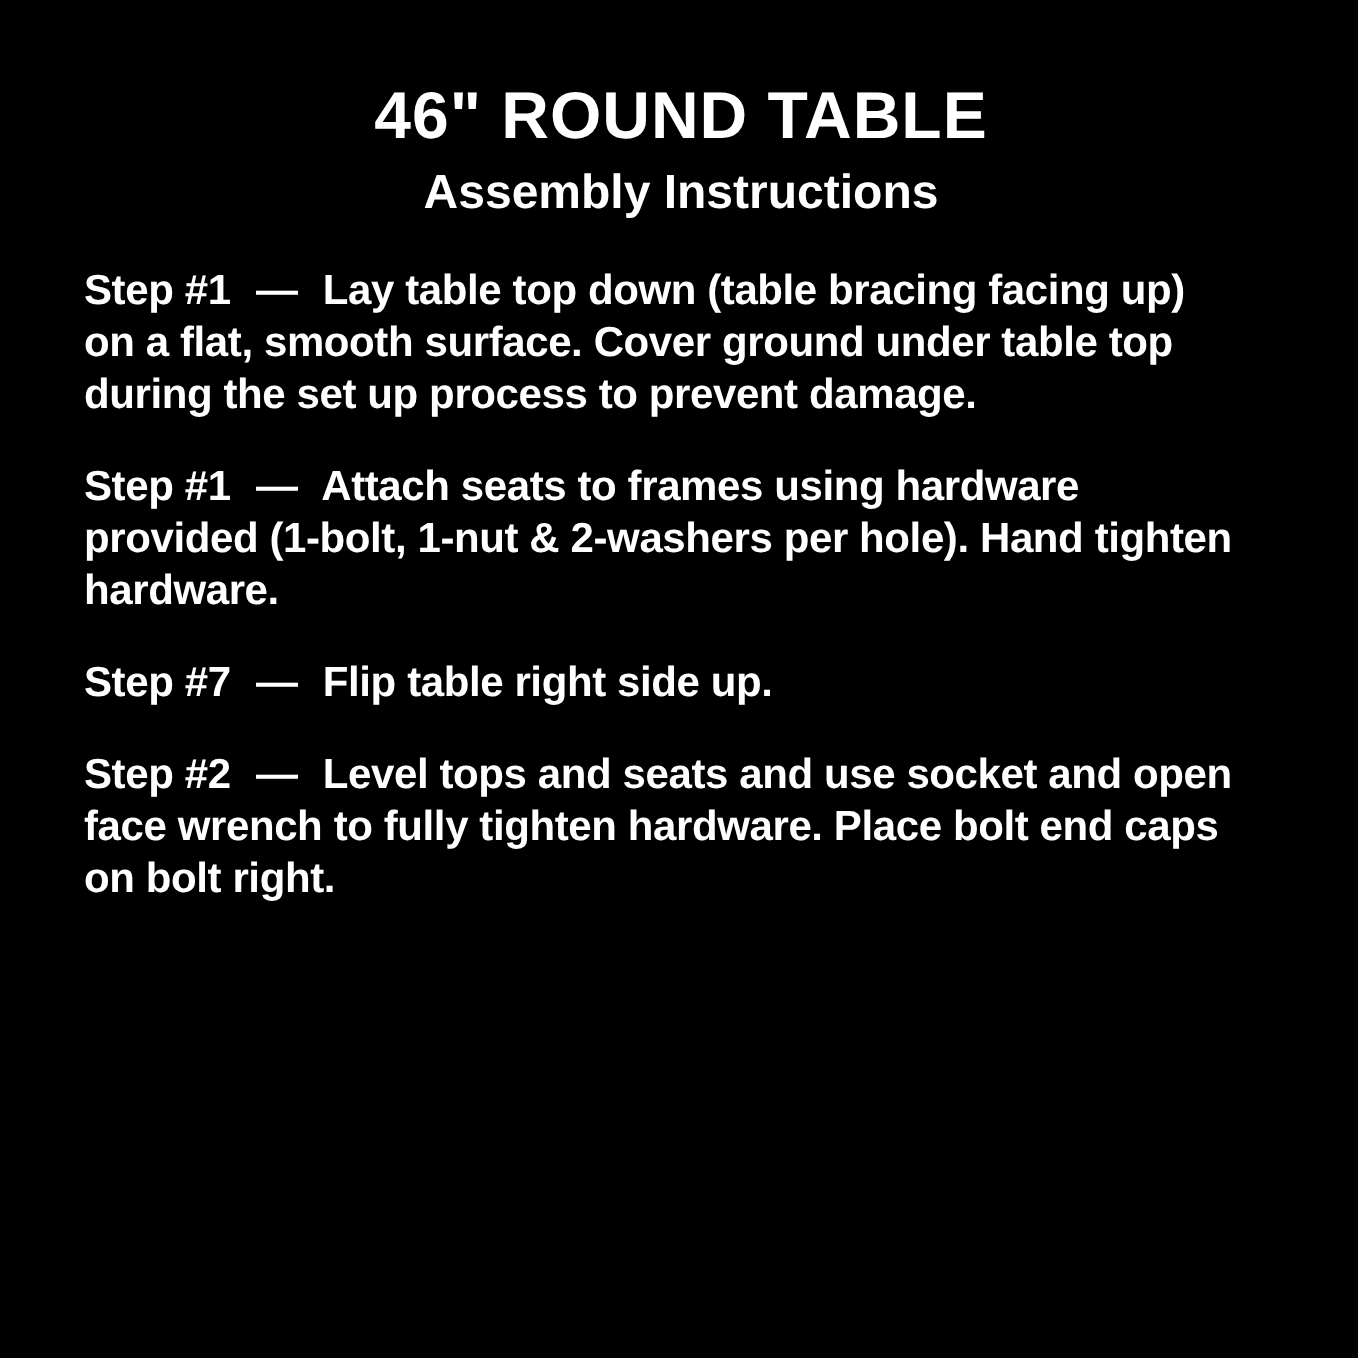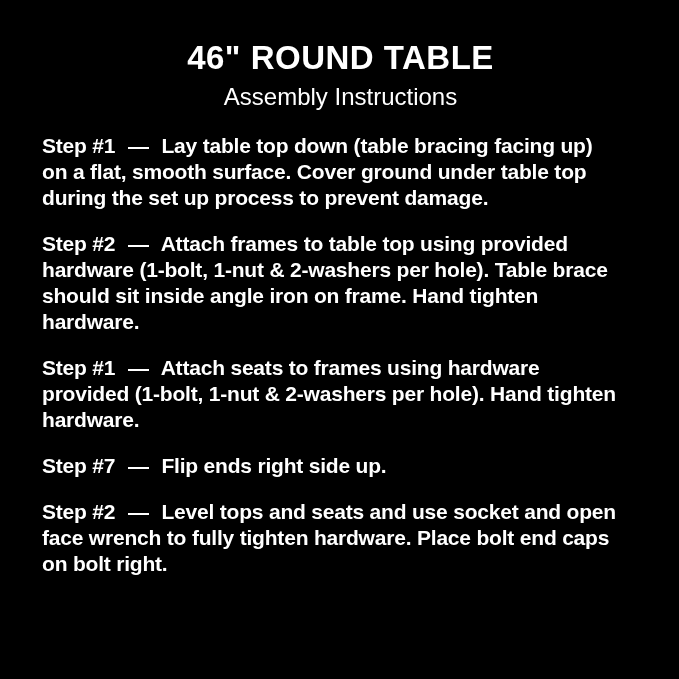--- a/index.html
+++ b/index.html
@@ -27,21 +27,21 @@
   }
   .title {
     font-size: 33px;
     font-weight: 700;
     letter-spacing: 0.5px;
     margin: 0 0 8px 0;
     line-height: 1.1;
   }
   .subtitle {
     font-size: 24px;
-    font-weight: 400;
+    font-weight: 700;
     margin: 0;
     line-height: 1.1;
   }
   .steps {
     text-align: left;
   }
   .step {
     font-size: 21px;
     font-weight: 700;
     line-height: 26px;
@@ -61,33 +61,28 @@
     <h2 class="subtitle">Assembly Instructions</h2>
   </div>
 
   <div class="steps">
     <p class="step">
       <span class="step-label">Step #1</span>
       <span class="step-dash">—</span>
       <span class="step-text">Lay table top down (table bracing facing up) on a flat, smooth surface. Cover ground under table top during the set up process to prevent damage.</span>
     </p>
     <p class="step">
-      <span class="step-label">Step #2</span>
-      <span class="step-dash">—</span>
-      <span class="step-text">Attach frames to table top using provided hardware (1-bolt, 1-nut &amp; 2-washers per hole). Table brace should sit inside angle iron on frame. Hand tighten hardware.</span>
-    </p>
-    <p class="step">
       <span class="step-label">Step #1</span>
       <span class="step-dash">—</span>
       <span class="step-text">Attach seats to frames using hardware provided (1-bolt, 1-nut &amp; 2-washers per hole). Hand tighten hardware.</span>
     </p>
     <p class="step">
       <span class="step-label">Step #7</span>
       <span class="step-dash">—</span>
-      <span class="step-text">Flip ends right side up.</span>
+      <span class="step-text">Flip table right side up.</span>
     </p>
     <p class="step">
       <span class="step-label">Step #2</span>
       <span class="step-dash">—</span>
       <span class="step-text">Level tops and seats and use socket and open face wrench to fully tighten hardware. Place bolt end caps on bolt right.</span>
     </p>
   </div>
 </div>
 
 </body></html>

